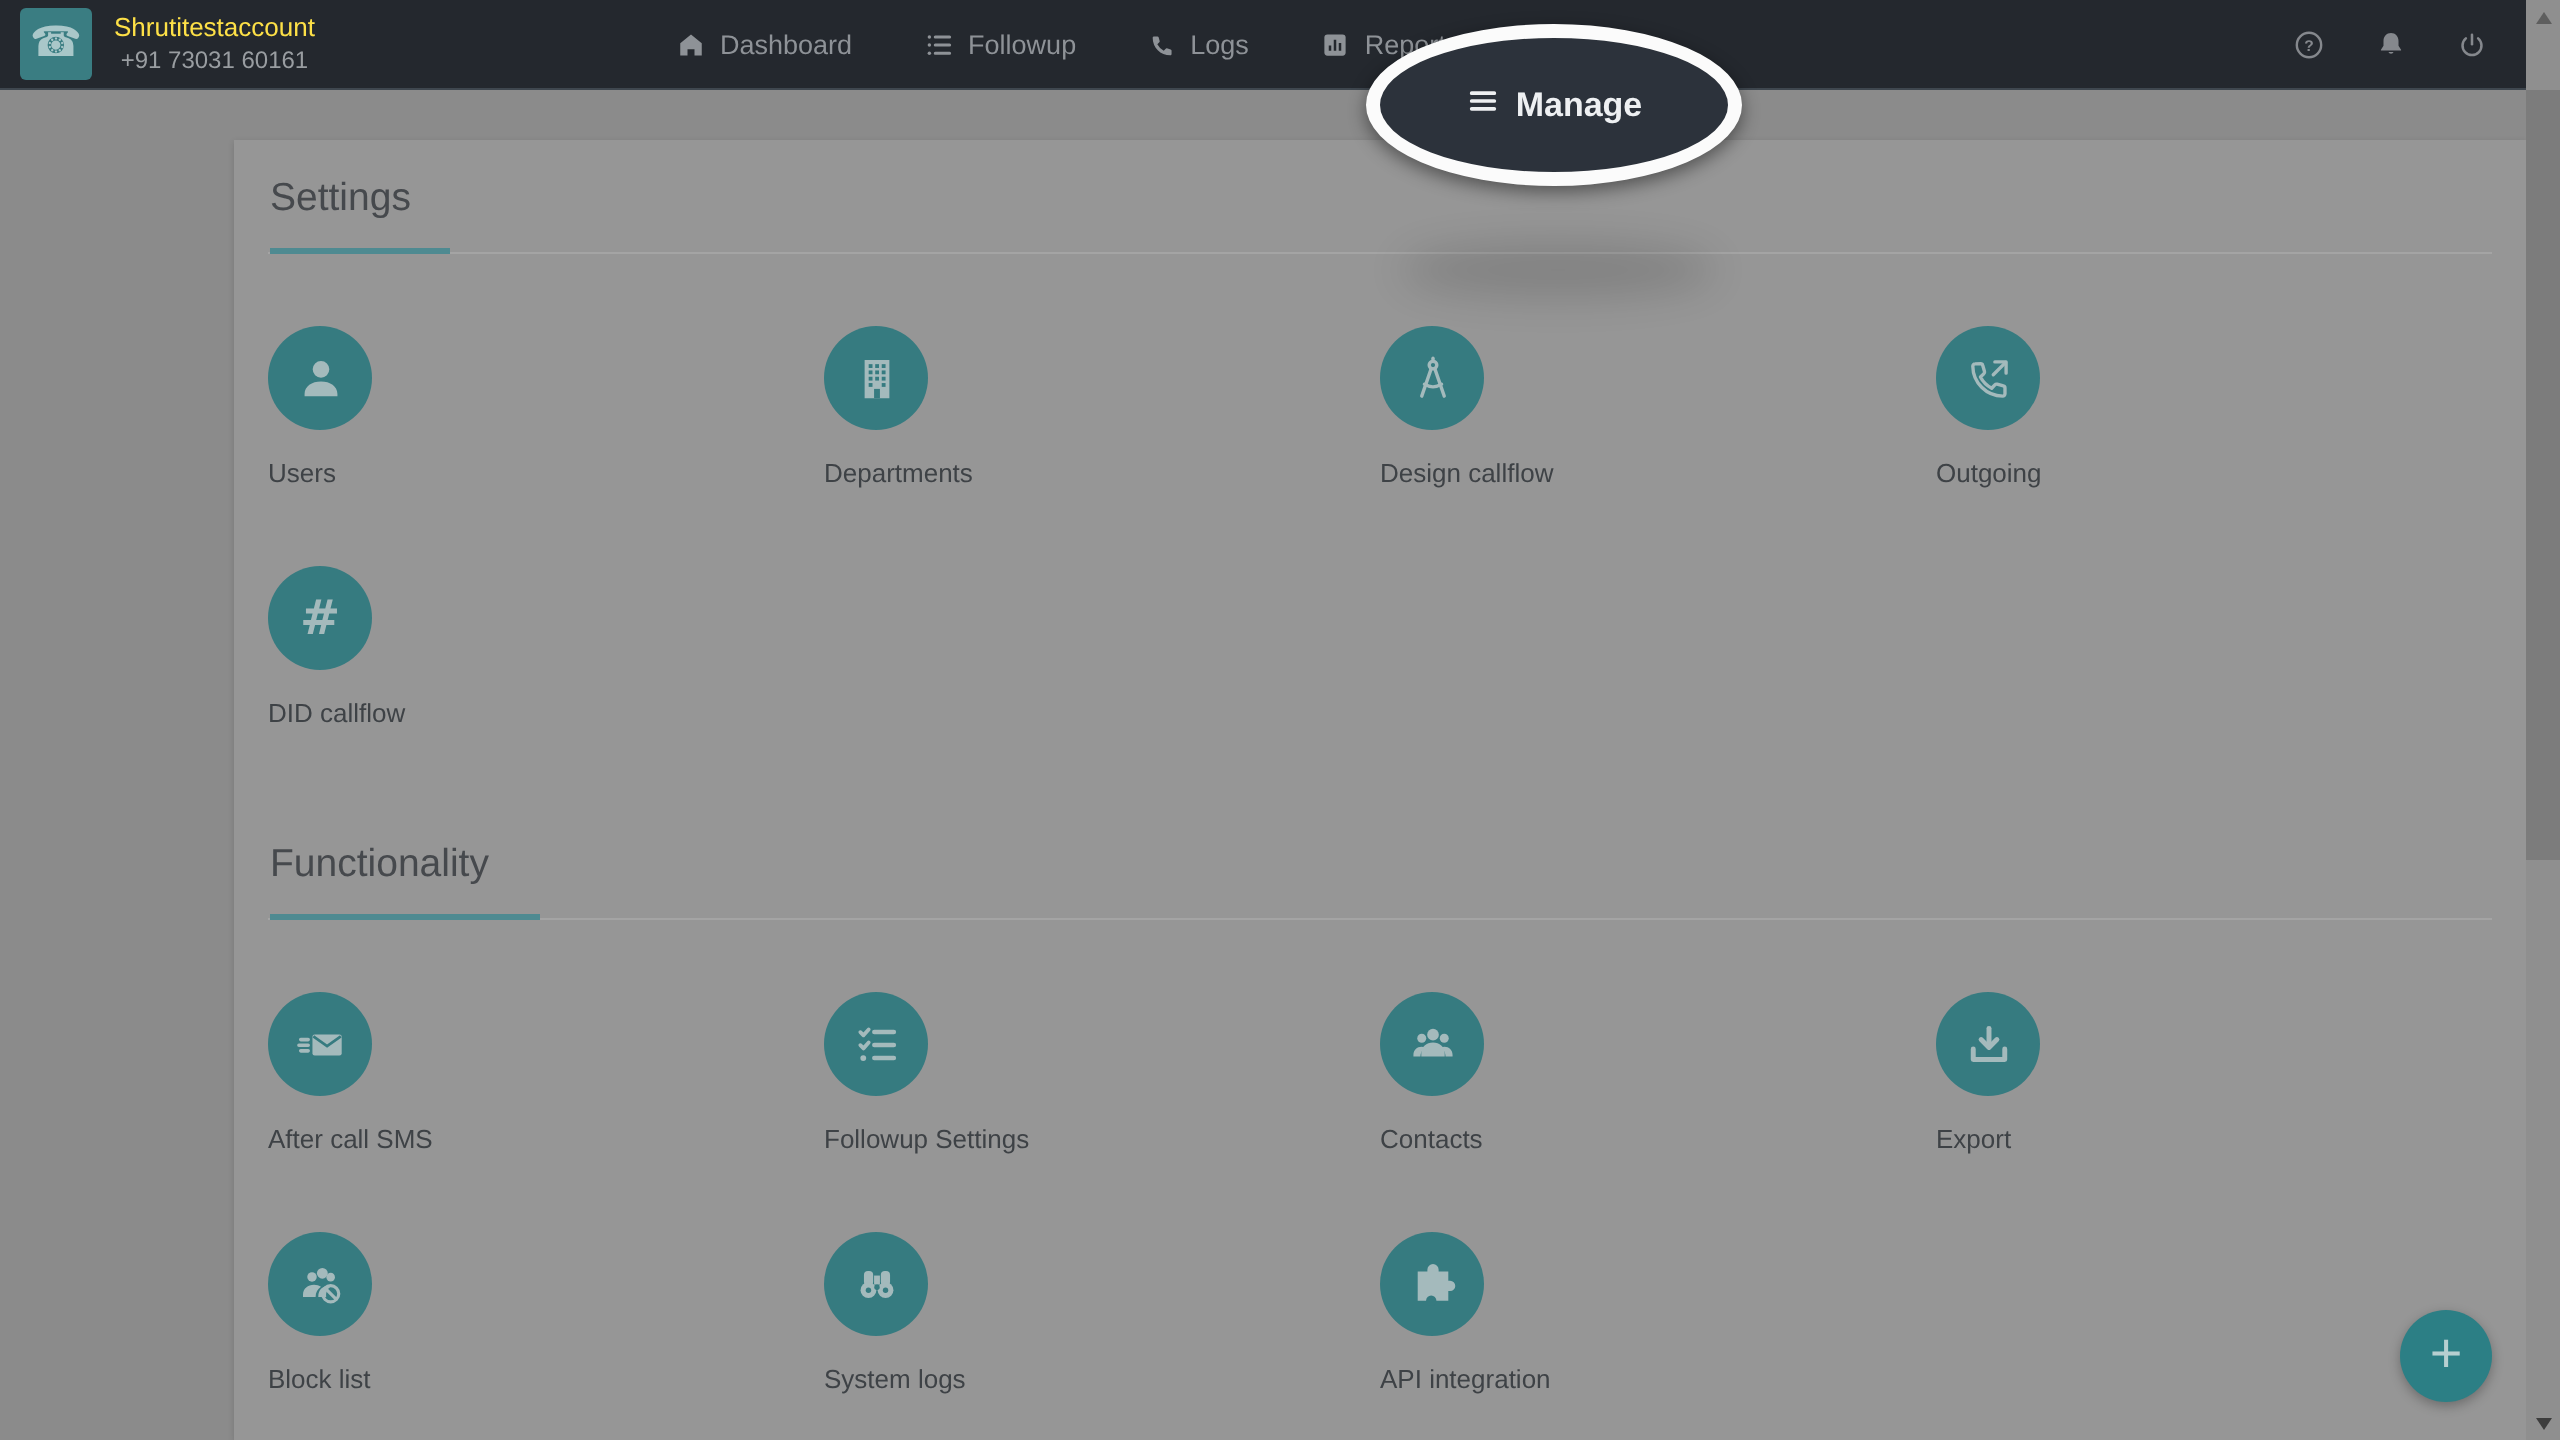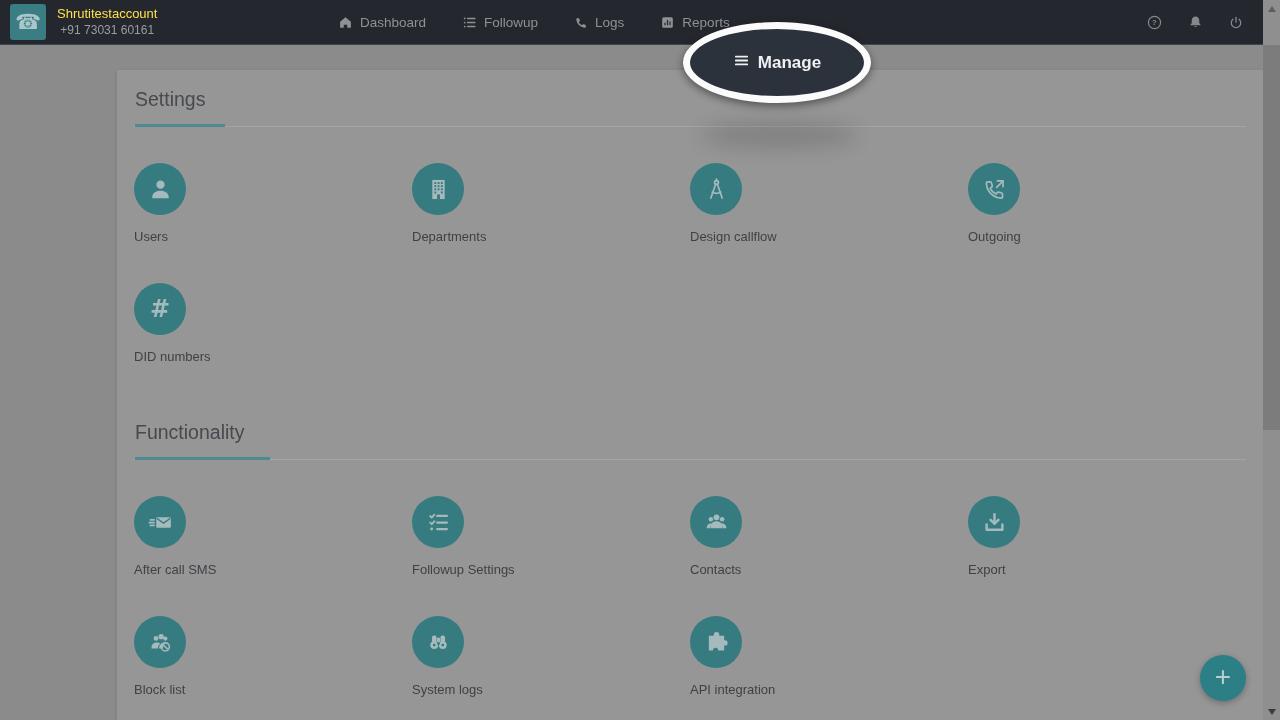--- a/index.html
+++ b/index.html
@@ -41,21 +41,21 @@
   }
   .nav-right .nico { cursor:pointer; display:flex; align-items:center; }
 
   
   .spot-shadow {
     position:absolute; left:700px; top:122px; width:158px; height:26px;
     background:#000; opacity:.14; filter:blur(10px); border-radius:50%;
     z-index:6;
   }
   .spotlight {
-    position:absolute; left:683px; top:22px; width:188px; height:81px;
+    position:absolute; left:683px; top:12px; width:188px; height:81px;
     background:#2c323b; border:7px solid #fbfbfb; border-radius:50%;
     display:flex; align-items:center; justify-content:center;
     box-shadow:0 3px 9px rgba(0,0,0,.45);
     z-index:20;
   }
   .manage {
     display:flex; align-items:center; gap:8px;
     color:#eef0f2; font-size:17px; font-weight:600; cursor:pointer;
   }
 
@@ -262,21 +262,21 @@
           <path d="M8.3 5.2c.4 0 .8.3.9.7l.8 2.8a1 1 0 0 1-.3 1l-1.5 1.4a11.8 11.8 0 0 0 5 5l1.4-1.5a1 1 0 0 1 1-.3l2.8.8c.4.1.7.5.7.9v2.6c0 .6-.5 1-1 1-7.3-.1-13.2-6-13.3-13.3 0-.5.4-1 1-1z"></path>
         </svg>
       </div>
       <div class="tile-label">Outgoing</div>
     </div>
 
     <div class="tile">
       <div class="circle">
         <span class="hash">#</span>
       </div>
-      <div class="tile-label">DID numbers</div>
+      <div class="tile-label">DID callflow</div>
     </div>
   </div>
 
   <h2 class="section-title">Functionality</h2>
   <div class="rule">
       <div class="accent accent-w135"></div>
     </div>
 
   <div class="grid">
     <div class="tile">

